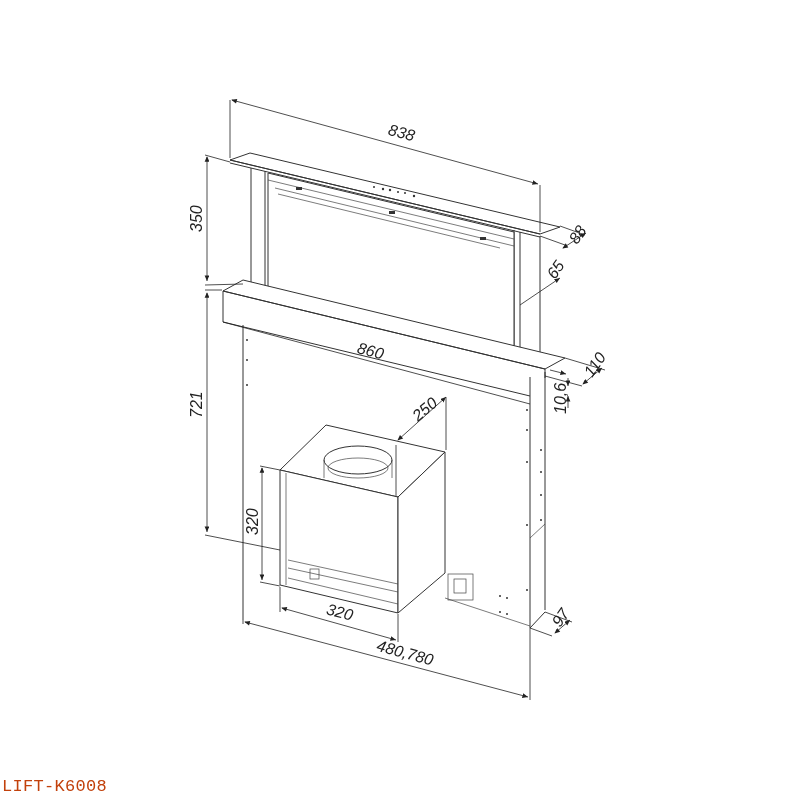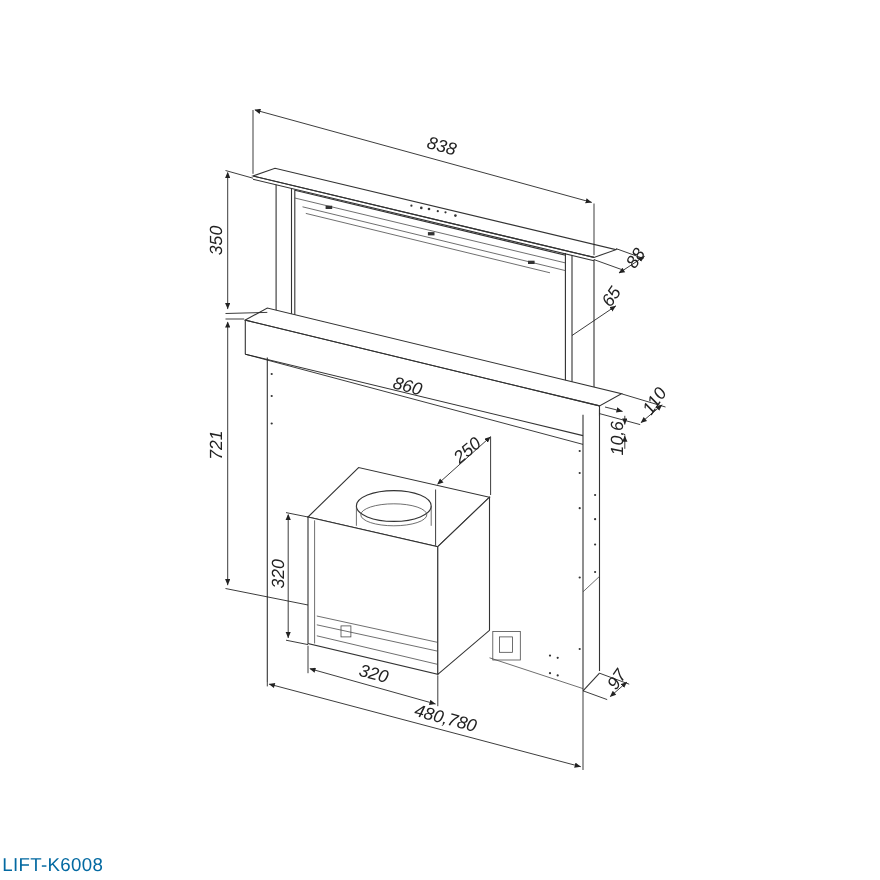--- a/index.html
+++ b/index.html
@@ -5,22 +5,22 @@
   html, body { margin:0; padding:0; background:#ffffff; }
   body { width:800px; height:800px; position:relative; overflow:hidden;
          font-family:"Liberation Sans", sans-serif; }
   svg { position:absolute; left:0; top:0; }
   .ln { stroke:#333; stroke-width:1; fill:none; }
   .thin { stroke:#444; stroke-width:0.7; fill:none; }
   .dim { stroke:#222; stroke-width:0.8; fill:none; }
   .face { fill:#ffffff; stroke:#333; stroke-width:1; }
   .dot { fill:#333; }
   .lbl { font-family:"Liberation Sans", sans-serif; font-size:16px; fill:#222; font-style:italic; }
-  .model { position:absolute; left:2px; top:777px; font-size:17px; color:#0369a1;
-           font-family:Liberation Sans, sans-serif; letter-spacing:0.3px; }
+  .model { position:absolute; left:2px; top:777px; font-size:17px; color:#c2410c;
+           font-family:Liberation Mono, monospace; letter-spacing:0.3px; }
 </style>
 </head>
 <body>
 
 <svg width="800" height="800" viewBox="0 0 800 800">
   <defs>
     <marker id="arr" markerWidth="8" markerHeight="8" refX="7" refY="3" orient="auto">
       <path d="M0,0 L7,3 L0,6 Z" fill="#222"></path>
     </marker>
     <marker id="arrs" markerWidth="8" markerHeight="8" refX="1" refY="3" orient="auto">

